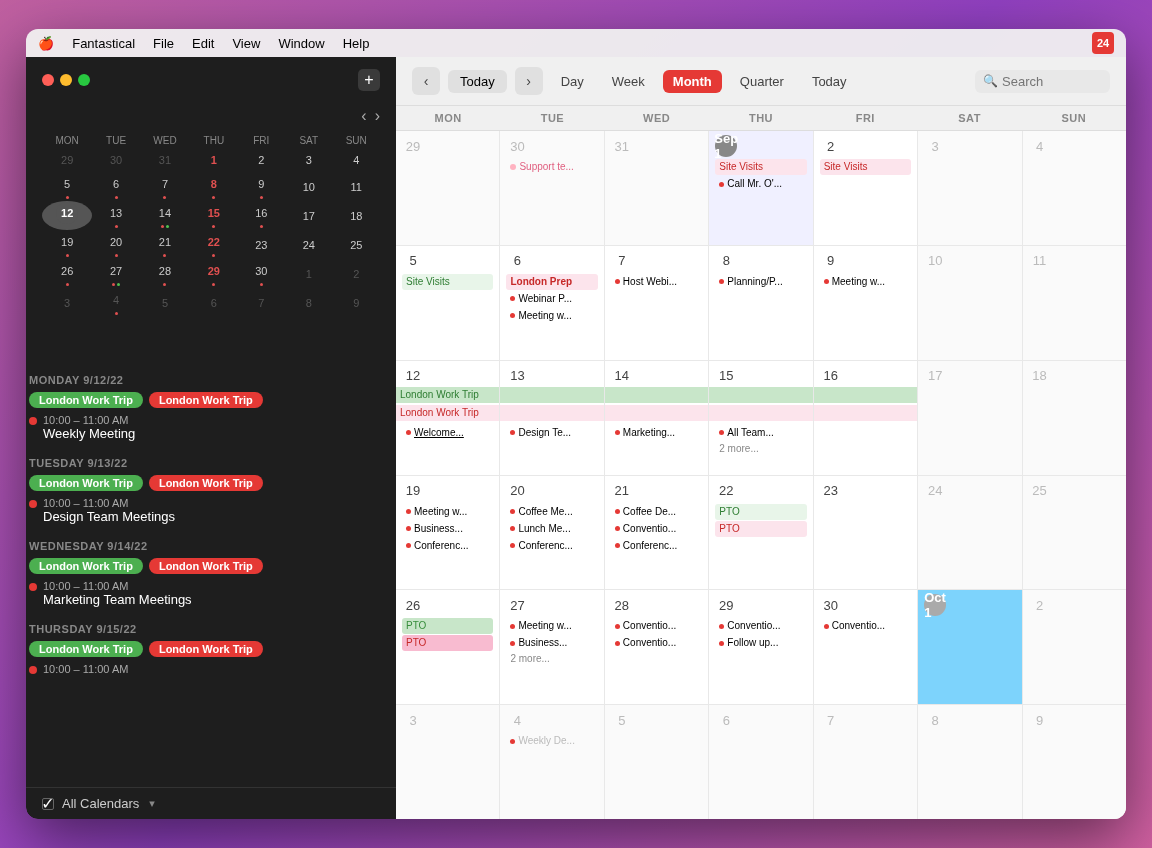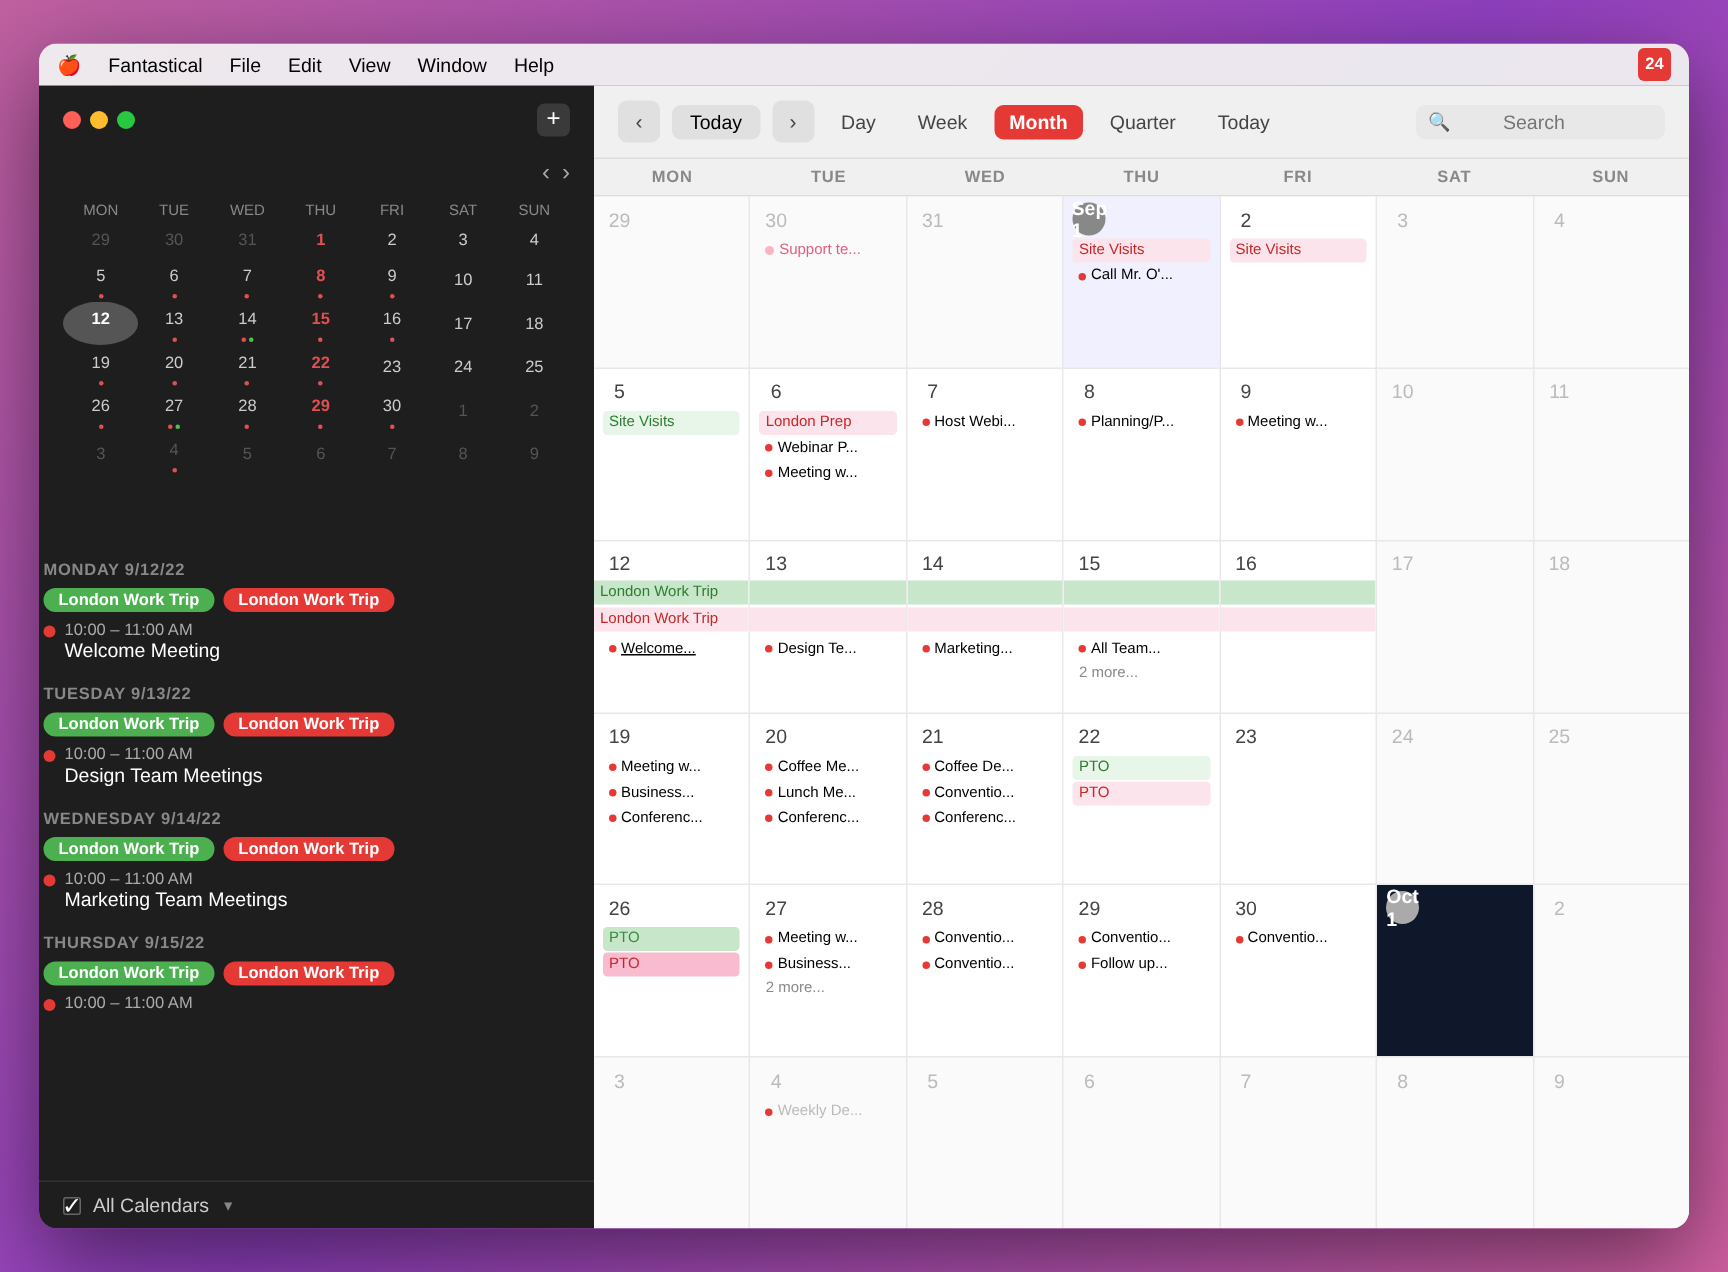--- a/index.html
+++ b/index.html
@@ -286,21 +286,20 @@
       padding: 4px 8px;
       gap: 4px;
     }
     .search-box input {
       background: none;
       border: none;
       outline: none;
       font-size: 13px;
       color: #444;
       width: 100px;
-      margin-left: 31px;
     }
 
     
     .cal-grid {
       flex: 1;
       display: flex;
       flex-direction: column;
       overflow: hidden;
     }
     .cal-header {
@@ -376,21 +375,21 @@
       width: 5px; height: 5px;
       border-radius: 50%;
       background: #e53935;
       flex-shrink: 0;
     }
     .more-events {
       font-size: 10px;
       color: #888;
       padding: 1px 4px;
     }
-    .span-pink { background: #fce4ec; color: #c62828; font-weight: 400; }
+    .span-pink { background: #fce4ec; color: #c62828; font-weight: 700; }
 
     
     .pto-green { background: #c8e6c9; color: #388e3c; }
     .pto-light { background: #f8bbd0; color: #c62828; }
   </style>
 </head>
 <body>
 
 <div class="app-window">
 
@@ -586,21 +585,21 @@
         <div class="day-section">
           <div class="day-heading">MONDAY 9/12/22</div>
           <div class="trip-badges">
             <span class="badge badge-green">London Work Trip</span>
             <span class="badge badge-red">London Work Trip</span>
           </div>
           <div class="event-item">
             <div class="event-dot event-dot-red"></div>
             <div>
               <div class="event-time">10:00 – 11:00 AM</div>
-              <div class="event-title">Welcome Meeting</div>
+              <div class="event-title">Weekly Meeting</div>
             </div>
           </div>
         </div>
 
         <div class="day-section">
           <div class="day-heading">TUESDAY 9/13/22</div>
           <div class="trip-badges">
             <span class="badge badge-green">London Work Trip</span>
             <span class="badge badge-red">London Work Trip</span>
           </div>
@@ -839,21 +838,21 @@
             </div>
             <div class="cal-cell">
               <div class="day-num">29</div>
               <div class="cal-event red-dot">Conventio...</div>
               <div class="cal-event red-dot">Follow up...</div>
             </div>
             <div class="cal-cell">
               <div class="day-num">30</div>
               <div class="cal-event red-dot">Conventio...</div>
             </div>
-            <div class="cal-cell other-month" style="background:#0f172a;">
+            <div class="cal-cell other-month" style="background:#7dd3fc;">
               <div class="day-num" style="background:#aaa;border-radius:50%;color:white;font-weight:600;">Oct 1</div>
             </div>
             <div class="cal-cell other-month" style="background:#fafafa;">
               <div class="day-num other">2</div>
             </div>
           </div>
 
           <div class="cal-week">
             <div class="cal-cell other-month" style="background:#fafafa;">
               <div class="day-num other">3</div>

